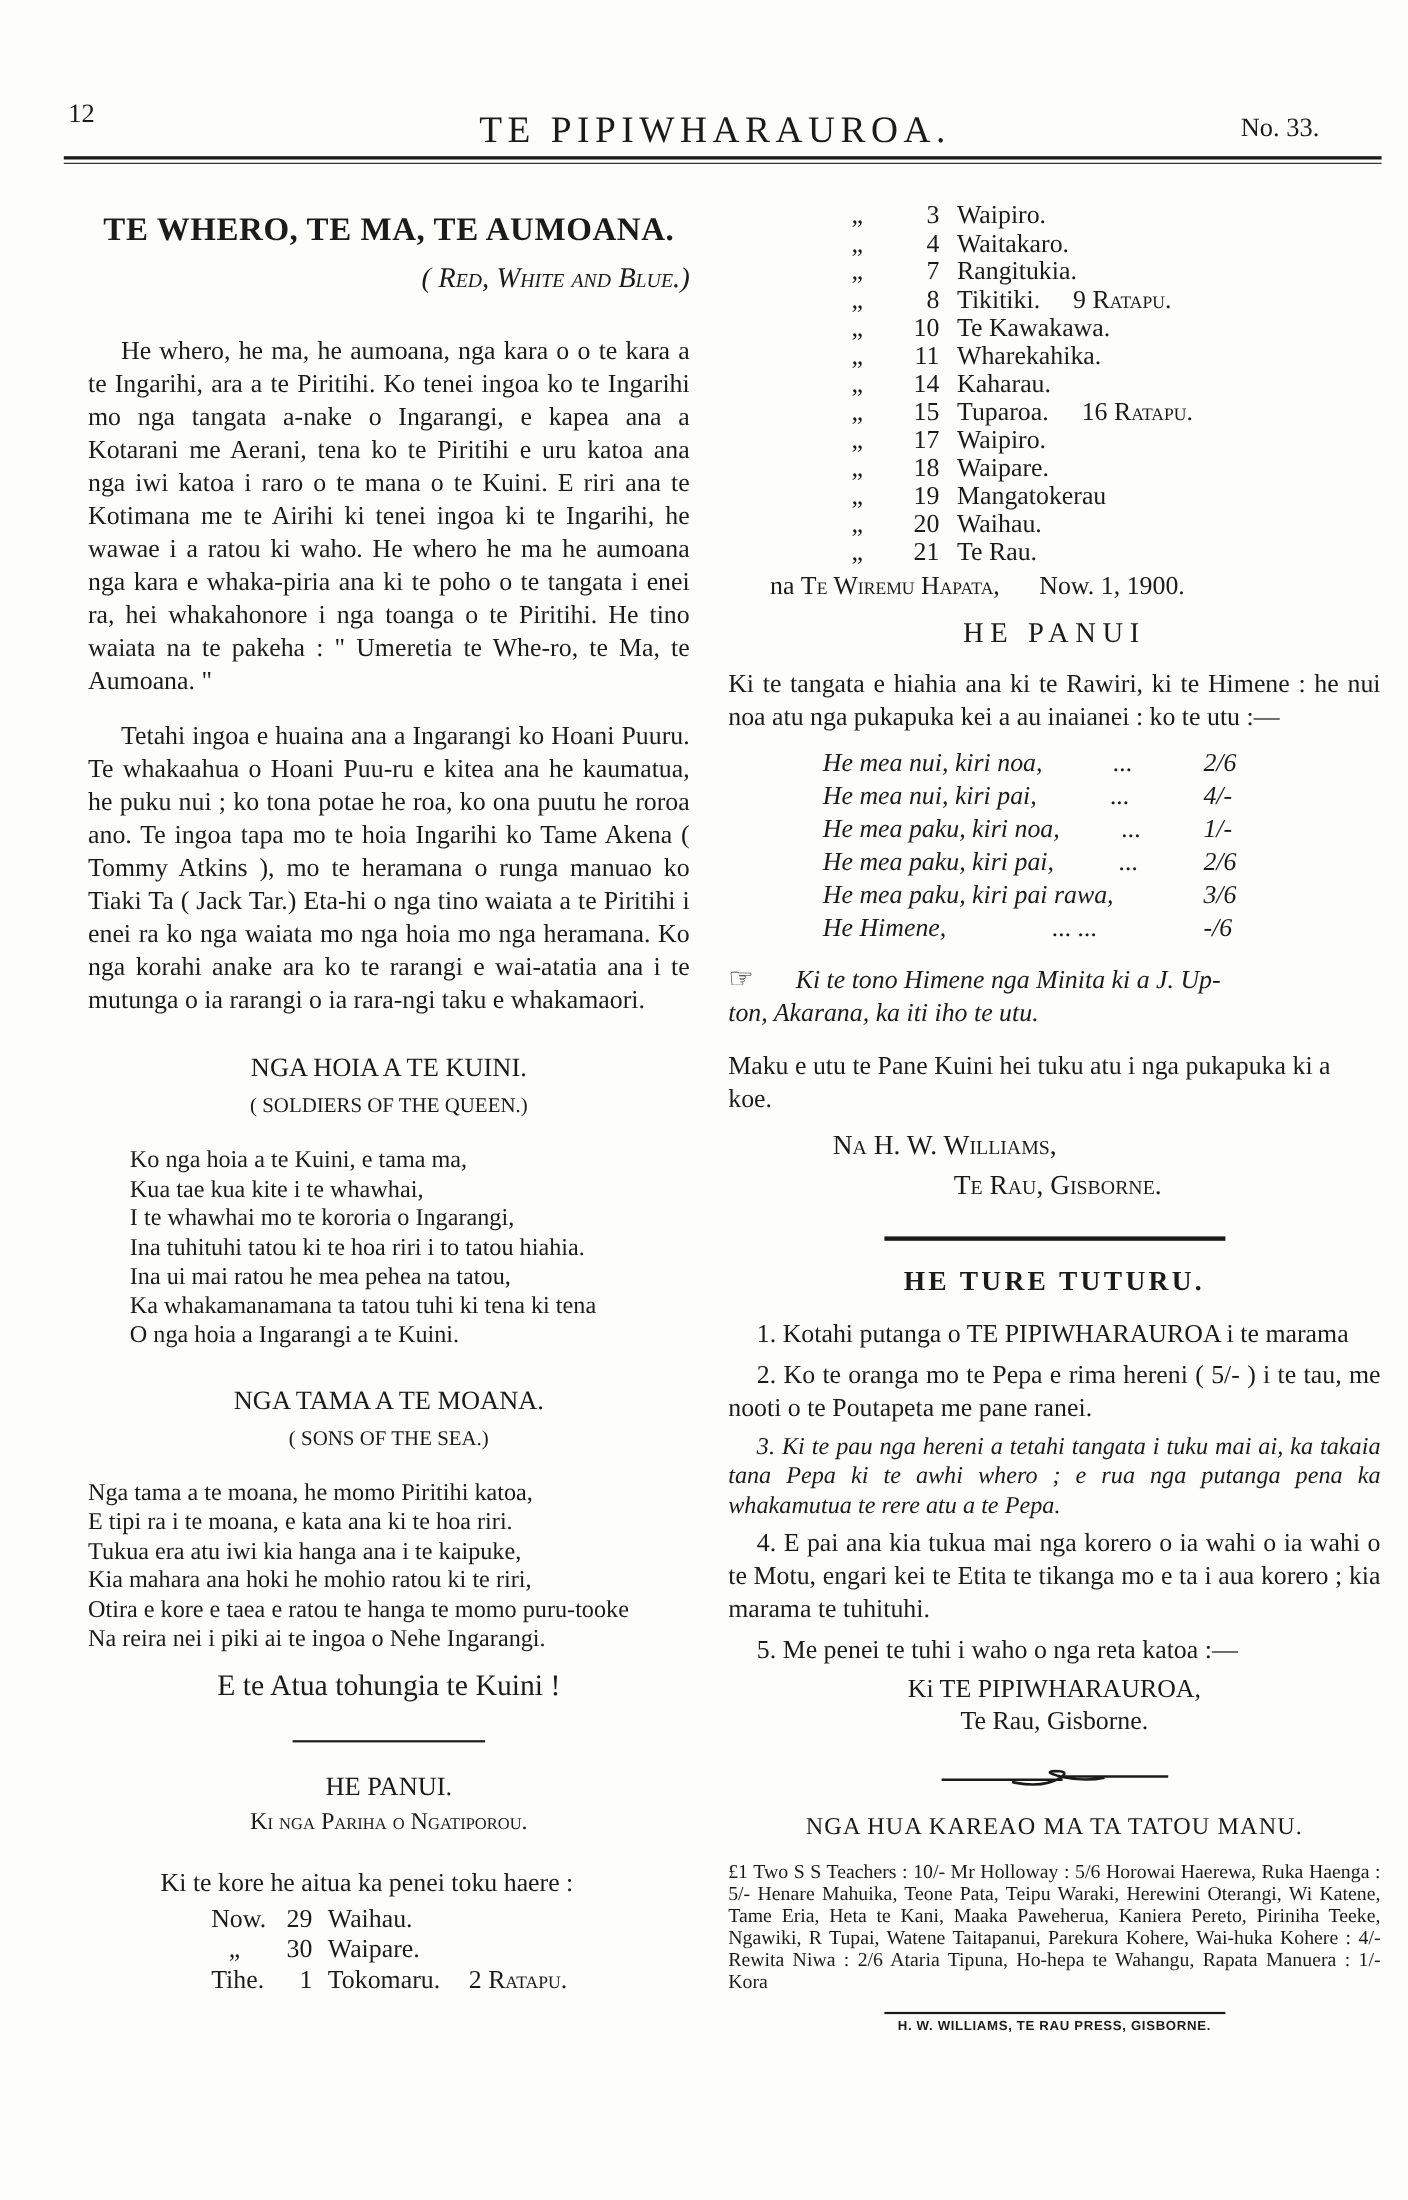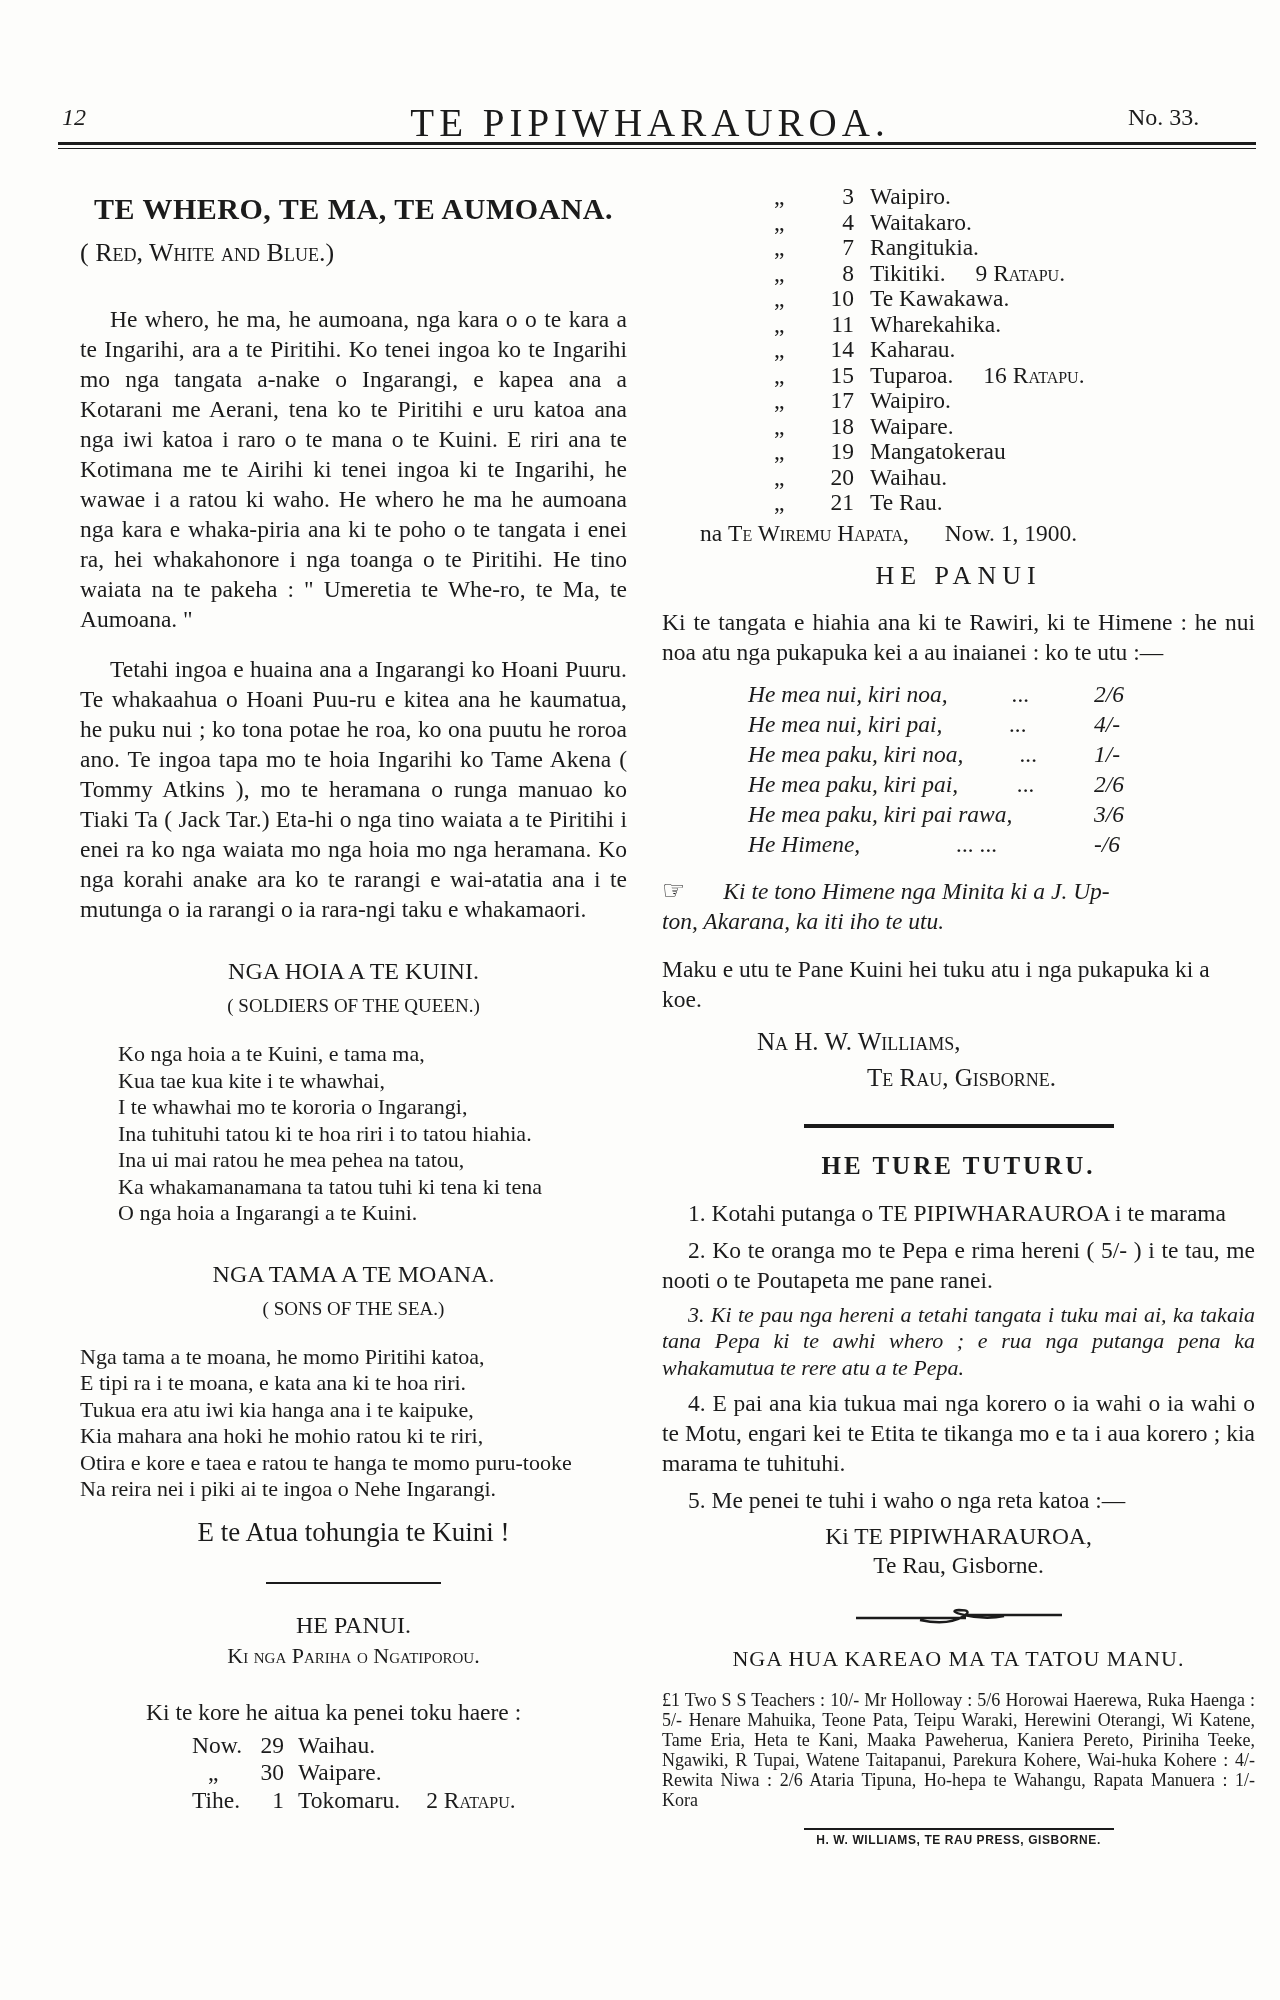--- a/index.html
+++ b/index.html
@@ -1,31 +1,31 @@
 <!DOCTYPE html>
 <html><head>
 <meta charset="utf-8">
 <style>
   html,body{margin:0;padding:0;background:#e8e6e0;}
   .page{position:relative;width:1280px;height:2000px;background:#fdfdfb;color:#1b1b1b;
         font-family:"Liberation Serif", serif;overflow:hidden;}
   .sc{font-variant:small-caps;}
   
-  .hdr-pagenum{position:absolute;left:62px;top:104px;font-size:24px;font-style:italic;}
+  .hdr-pagenum{position:absolute;left:62px;top:91px;font-size:24px;}
   .hdr-masthead{position:absolute;left:20px;top:100px;width:1260px;text-align:center;
-                font-size:39px;letter-spacing:5px;}
+                font-size:34px;letter-spacing:5px;}
   .hdr-issue{position:absolute;left:1128px;top:104px;font-size:24px;}
   .hdr-rule{position:absolute;left:58px;top:142px;width:1198px;height:3px;
             border-top:3px solid #1c1c1c;border-bottom:1px solid #1c1c1c;}
   
   .col-left{position:absolute;left:80px;top:188px;width:547px;}
   .col-right{position:absolute;left:662px;top:184px;width:593px;}
   
   .art-title{font-size:30px;font-weight:bold;text-align:center;letter-spacing:0.5px;margin:4px 0 12px;}
-  .art-sub{font-size:26px;text-align:left;margin:0 0 36px;}
+  .art-sub{font-size:26px;text-align:right;margin:0 0 36px;font-style:italic;}
   .body-p{font-size:23.5px;line-height:30px;text-align:justify;text-indent:30px;margin:0 0 20px;}
   .body-p.last{margin-bottom:0;}
   .poem-head{font-size:24px;text-align:center;margin:34px 0 10px;}
   .poem-sub{font-size:19px;text-align:center;margin:0 0 24px;}
   .poem{font-size:22px;line-height:26.5px;}
   .poem.indented{margin-left:38px;}
   .closing{font-size:27px;text-align:center;margin-top:14px;}
   .ldivider{width:175px;border-top:2.5px solid #1b1b1b;margin:34px auto 28px;}
   .panui-h{font-size:24px;text-align:center;margin:0 0 4px;}
   .panui-sub{font-size:22px;text-align:center;margin:0 0 30px;}

